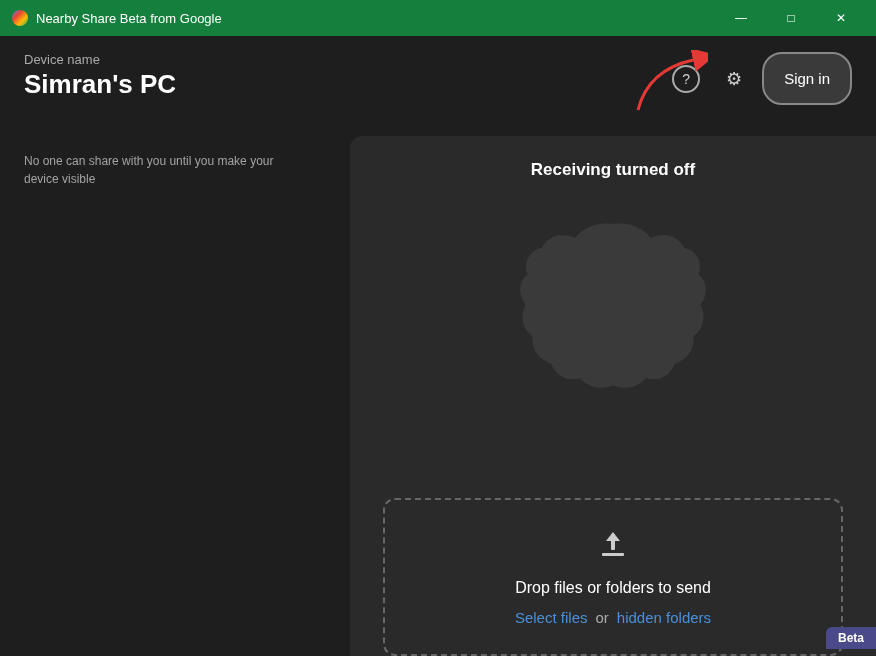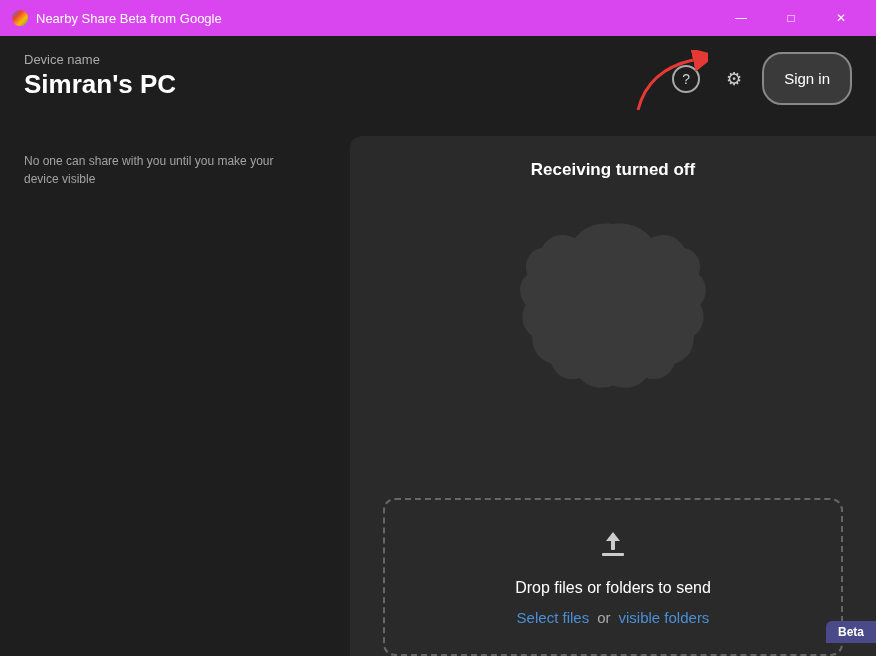--- a/index.html
+++ b/index.html
@@ -10,21 +10,21 @@
       font-family: 'Segoe UI', Arial, sans-serif;
       background: #1e1e1e;
       overflow: hidden;
       position: relative;
     }
 
     
     .title-bar {
       width: 100%;
       height: 36px;
-      background: #d946ef;
+      background: #15803d;
       display: flex;
       align-items: center;
       justify-content: space-between;
       padding: 0 12px;
       user-select: none;
     }
 
     .title-bar-left {
       display: flex;
       align-items: center;
@@ -360,19 +360,19 @@
         <svg width="32" height="32" viewBox="0 0 32 32" fill="none" xmlns="http://www.w3.org/2000/svg">
           <rect x="5" y="25" width="22" height="3" rx="1" fill="#cccccc"></rect>
           <rect x="14" y="6" width="4" height="16" rx="1" fill="#cccccc"></rect>
           <polygon points="16,4 9,13 23,13" fill="#cccccc"></polygon>
         </svg>
       </div>
       <span class="drop-text">Drop files or folders to send</span>
       <div class="select-row">
         <a class="select-link">Select files</a>
         <span class="or-text">or</span>
-        <a class="select-link">visible folders</a>
+        <a class="select-link">hidden folders</a>
       </div>
     </div>
 
-    <div class="beta-badge" style="position:absolute; bottom:13px; right:0;">Beta</div>
+    <div class="beta-badge" style="position:absolute; bottom:7px; right:0;">Beta</div>
   </div>
 </div>
 
 </body></html>

